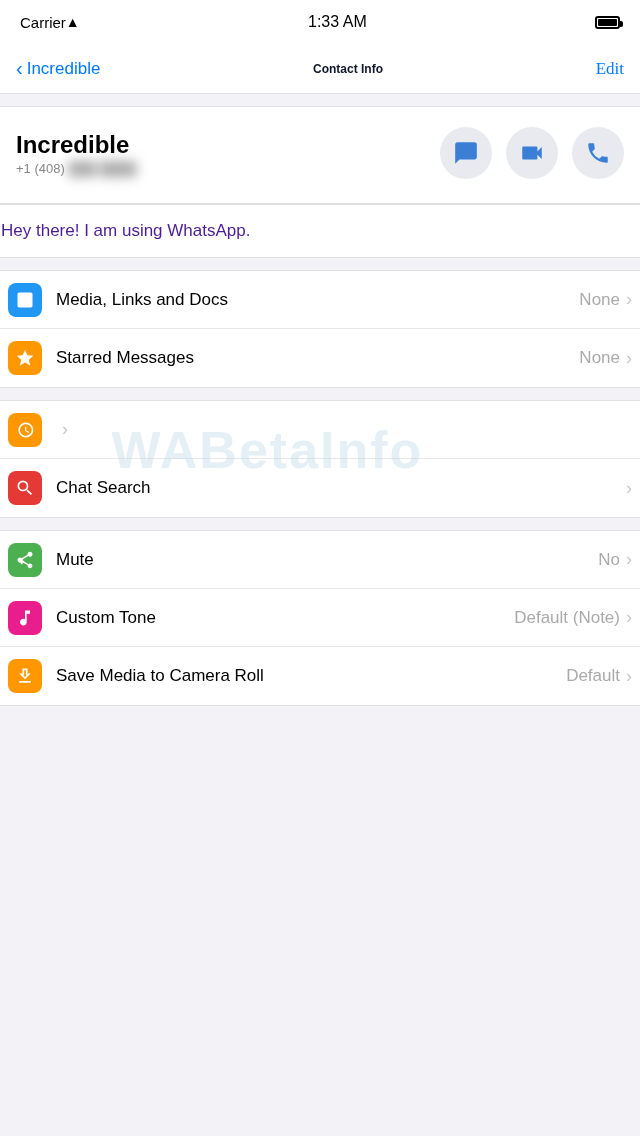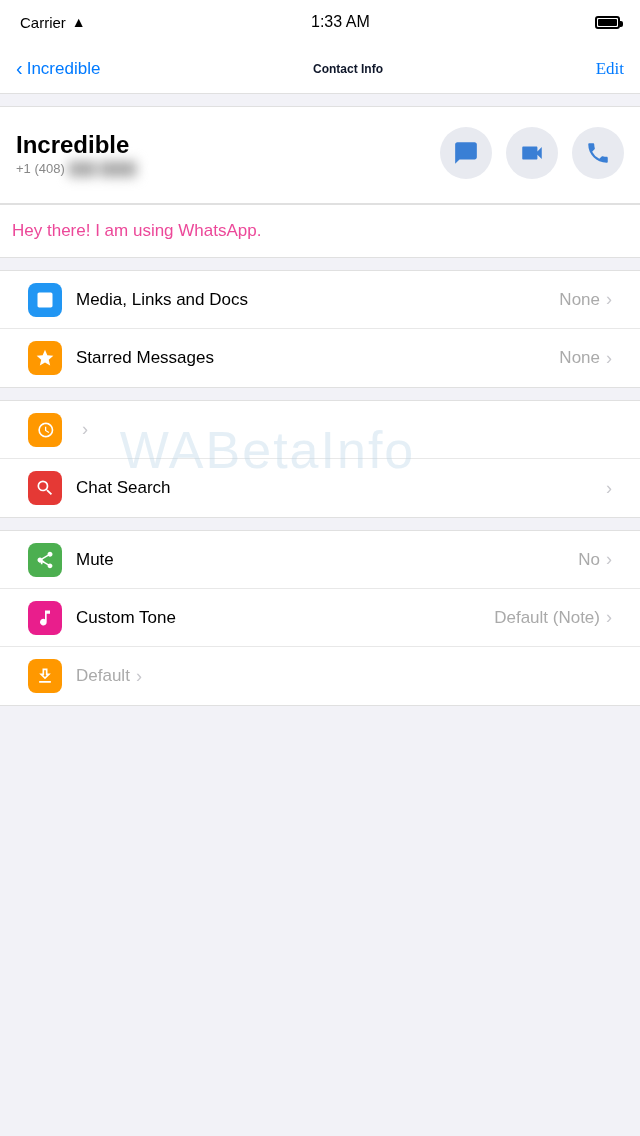--- a/index.html
+++ b/index.html
@@ -17,21 +17,21 @@
       height: 44px;
       background: #fff;
       display: flex;
       align-items: center;
       justify-content: space-between;
       padding: 0 20px;
       font-size: 16px;
       font-weight: 600;
     }
     .status-bar-center { font-size: 16px; font-weight: 400; }
-    .status-bar-left { font-size: 15px; font-weight: 500; display: flex; align-items: center; gap: 6px; }
+    .status-bar-left { font-size: 15px; font-weight: 500; display: flex; align-items: center; }
     .status-bar-right { display: flex; align-items: center; gap: 5px; }
     .wifi-icon { font-size: 14px; }
     .battery-icon {
       width: 25px; height: 13px; border: 2px solid #000; border-radius: 3px; position: relative; display: inline-block;
     }
     .battery-icon::after {
       content: ''; position: absolute; right: -5px; top: 3px; width: 3px; height: 6px; background: #000; border-radius: 0 2px 2px 0;
     }
     .battery-fill {
       position: absolute; left: 1px; top: 1px; bottom: 1px; width: calc(100% - 2px); background: #000; border-radius: 1px;
@@ -80,54 +80,54 @@
     .action-btn {
       width: 52px; height: 52px; border-radius: 50%; background: #e8eaf0;
       display: flex; align-items: center; justify-content: center;
       cursor: pointer;
     }
     .action-btn svg { width: 26px; height: 26px; fill: #3a7fd5; }
 
     
     .status-text {
       background: #fff;
-      padding: 16px 12px;
+      padding: 16px 1px;
       border-top: 1px solid #e0e0e0;
       border-bottom: 1px solid #e0e0e0;
-      color: #ec4899;
+      color: #4c1d95;
       font-size: 17px;
     }
 
     
     .watermark {
       position: fixed;
       top: 420px;
       left: 0;
       width: 535px;
       text-align: center;
       font-size: 52px;
-      font-weight: 400;
+      font-weight: 700;
       color: rgba(180, 210, 230, 0.35);
       pointer-events: none;
       z-index: 100;
       letter-spacing: 2px;
     }
 
     
     .section {
       margin-top: 12px;
       background: #fff;
       border-top: 1px solid #e0e0e0;
       border-bottom: 1px solid #e0e0e0;
     }
 
     .list-item {
       display: flex;
       align-items: center;
-      padding: 0 28px;
+      padding: 0 8px;
       height: 58px;
       border-bottom: 1px solid #e8e8e8;
       background: #fff;
       cursor: pointer;
     }
     .list-item:last-child { border-bottom: none; }
 
     .item-icon {
       width: 34px; height: 34px; border-radius: 8px;
       display: flex; align-items: center; justify-content: center;
@@ -278,18 +278,19 @@
     <span class="item-label">Custom Tone</span>
     <span class="item-value">Default (Note)</span>
     <span class="item-chevron">›</span>
   </div>
   <div class="list-item">
     <div class="item-icon icon-yellow-dl">
       <svg viewBox="0 0 24 24">
         <path d="M19 9h-4V3H9v6H5l7 7 7-7zm-8 2V5h2v6h1.17L12 13.17 9.83 11H11zm-6 7h14v2H5v-2z"></path>
       </svg>
     </div>
+    <span class="item-label">Save Media to Camera Roll</span>
     <span class="item-value">Default</span>
     <span class="item-chevron">›</span>
   </div>
 </div>
 
 <div class="watermark">WABetaInfo</div>
 
 </body></html>

